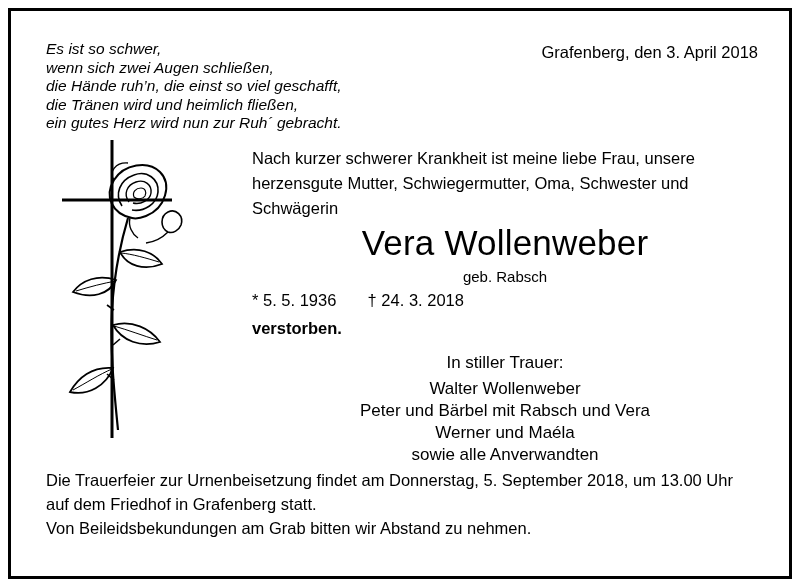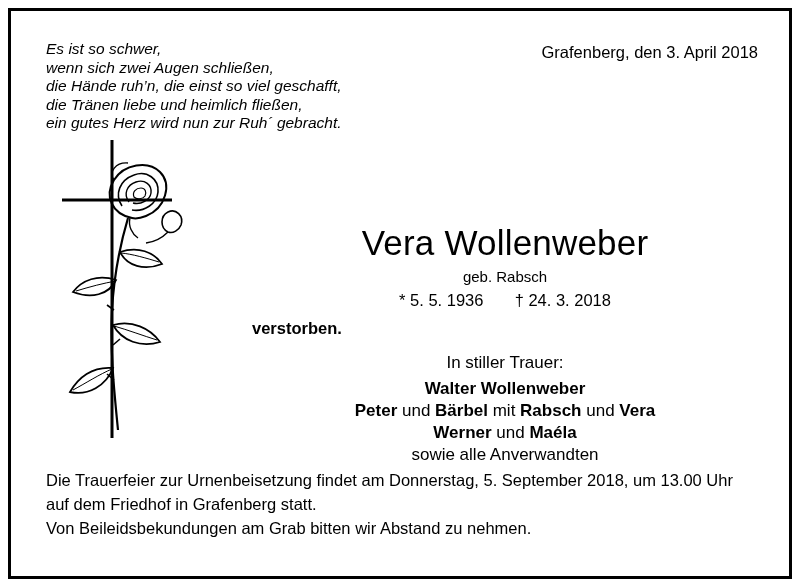--- a/index.html
+++ b/index.html
@@ -85,21 +85,20 @@
     top: 268px;
     width: 506px;
     text-align: center;
     font-size: 15px;
   }
   .dates {
     position: absolute;
     left: 252px;
     top: 291px;
     width: 506px;
-    text-align: center;
     font-size: 16.5px;
   }
   .dates .sep {
     display: inline-block;
     width: 22px;
   }
   .verstorben {
     position: absolute;
     left: 252px;
     top: 319px;
@@ -113,21 +112,21 @@
     top: 352px;
     width: 506px;
     text-align: center;
     font-size: 17px;
     line-height: 22px;
   }
   .mourning .line-head {
     margin-bottom: 4px;
   }
   .mourning .bold {
-    font-weight: bold;
+    font-weight: normal;
   }
 
   .closing {
     position: absolute;
     left: 46px;
     top: 468px;
     width: 712px;
     font-size: 16.5px;
     line-height: 24px;
   }
@@ -147,21 +146,21 @@
 
 <div class="page">
   <div class="border-frame"></div>
 
   <div class="inner">
 
     <div class="poem">
       <div>Es ist so schwer,</div>
       <div>wenn sich zwei Augen schließen,</div>
       <div>die Hände ruh’n, die einst so viel geschafft,</div>
-      <div>die Tränen liebe und heimlich fließen,</div>
+      <div>die Tränen wird und heimlich fließen,</div>
       <div>ein gutes Herz wird nun zur Ruh´ gebracht.</div>
     </div>
 
     <div class="placedate">Grafenberg, den 3. April 2018</div>
 
     <div class="rose-wrap">
       <svg width="190" height="300" viewBox="0 0 190 300" xmlns="http://www.w3.org/2000/svg">
 
         <line x1="72" y1="0" x2="72" y2="298" stroke="#000" stroke-width="3"></line>
         <line x1="22" y1="60" x2="132" y2="60" stroke="#000" stroke-width="3"></line>
@@ -190,20 +189,21 @@
           <path d="M-2 30 C-4 38, 0 46, 6 50" fill="none" stroke="#000" stroke-width="1.4"></path>
         </g>
 
         <g transform="translate(128,92)">
           <path d="M0 0 C-8 -4, -8 -16, 0 -20 C8 -24, 16 -16, 13 -7 C11 -2, 5 2, 0 0 Z" fill="none" stroke="#000" stroke-width="1.6"></path>
           <path d="M0 0 C-6 6, -14 10, -22 11" fill="none" stroke="#000" stroke-width="1.4"></path>
         </g>
       </svg>
     </div>
 
+    <div class="intro">Nach kurzer schwerer Krankheit ist meine liebe Frau, unsere herzensgute Mutter, Schwiegermutter, Oma, Schwester und Schwägerin</div>
 
     <div class="name">Vera Wollenweber</div>
     <div class="maiden">geb. Rabsch</div>
     <div class="dates">
       <span>* 5. 5. 1936</span>
       <span class="sep"></span>
       <span>† 24. 3. 2018</span>
     </div>
     <div class="verstorben">verstorben.</div>
 

